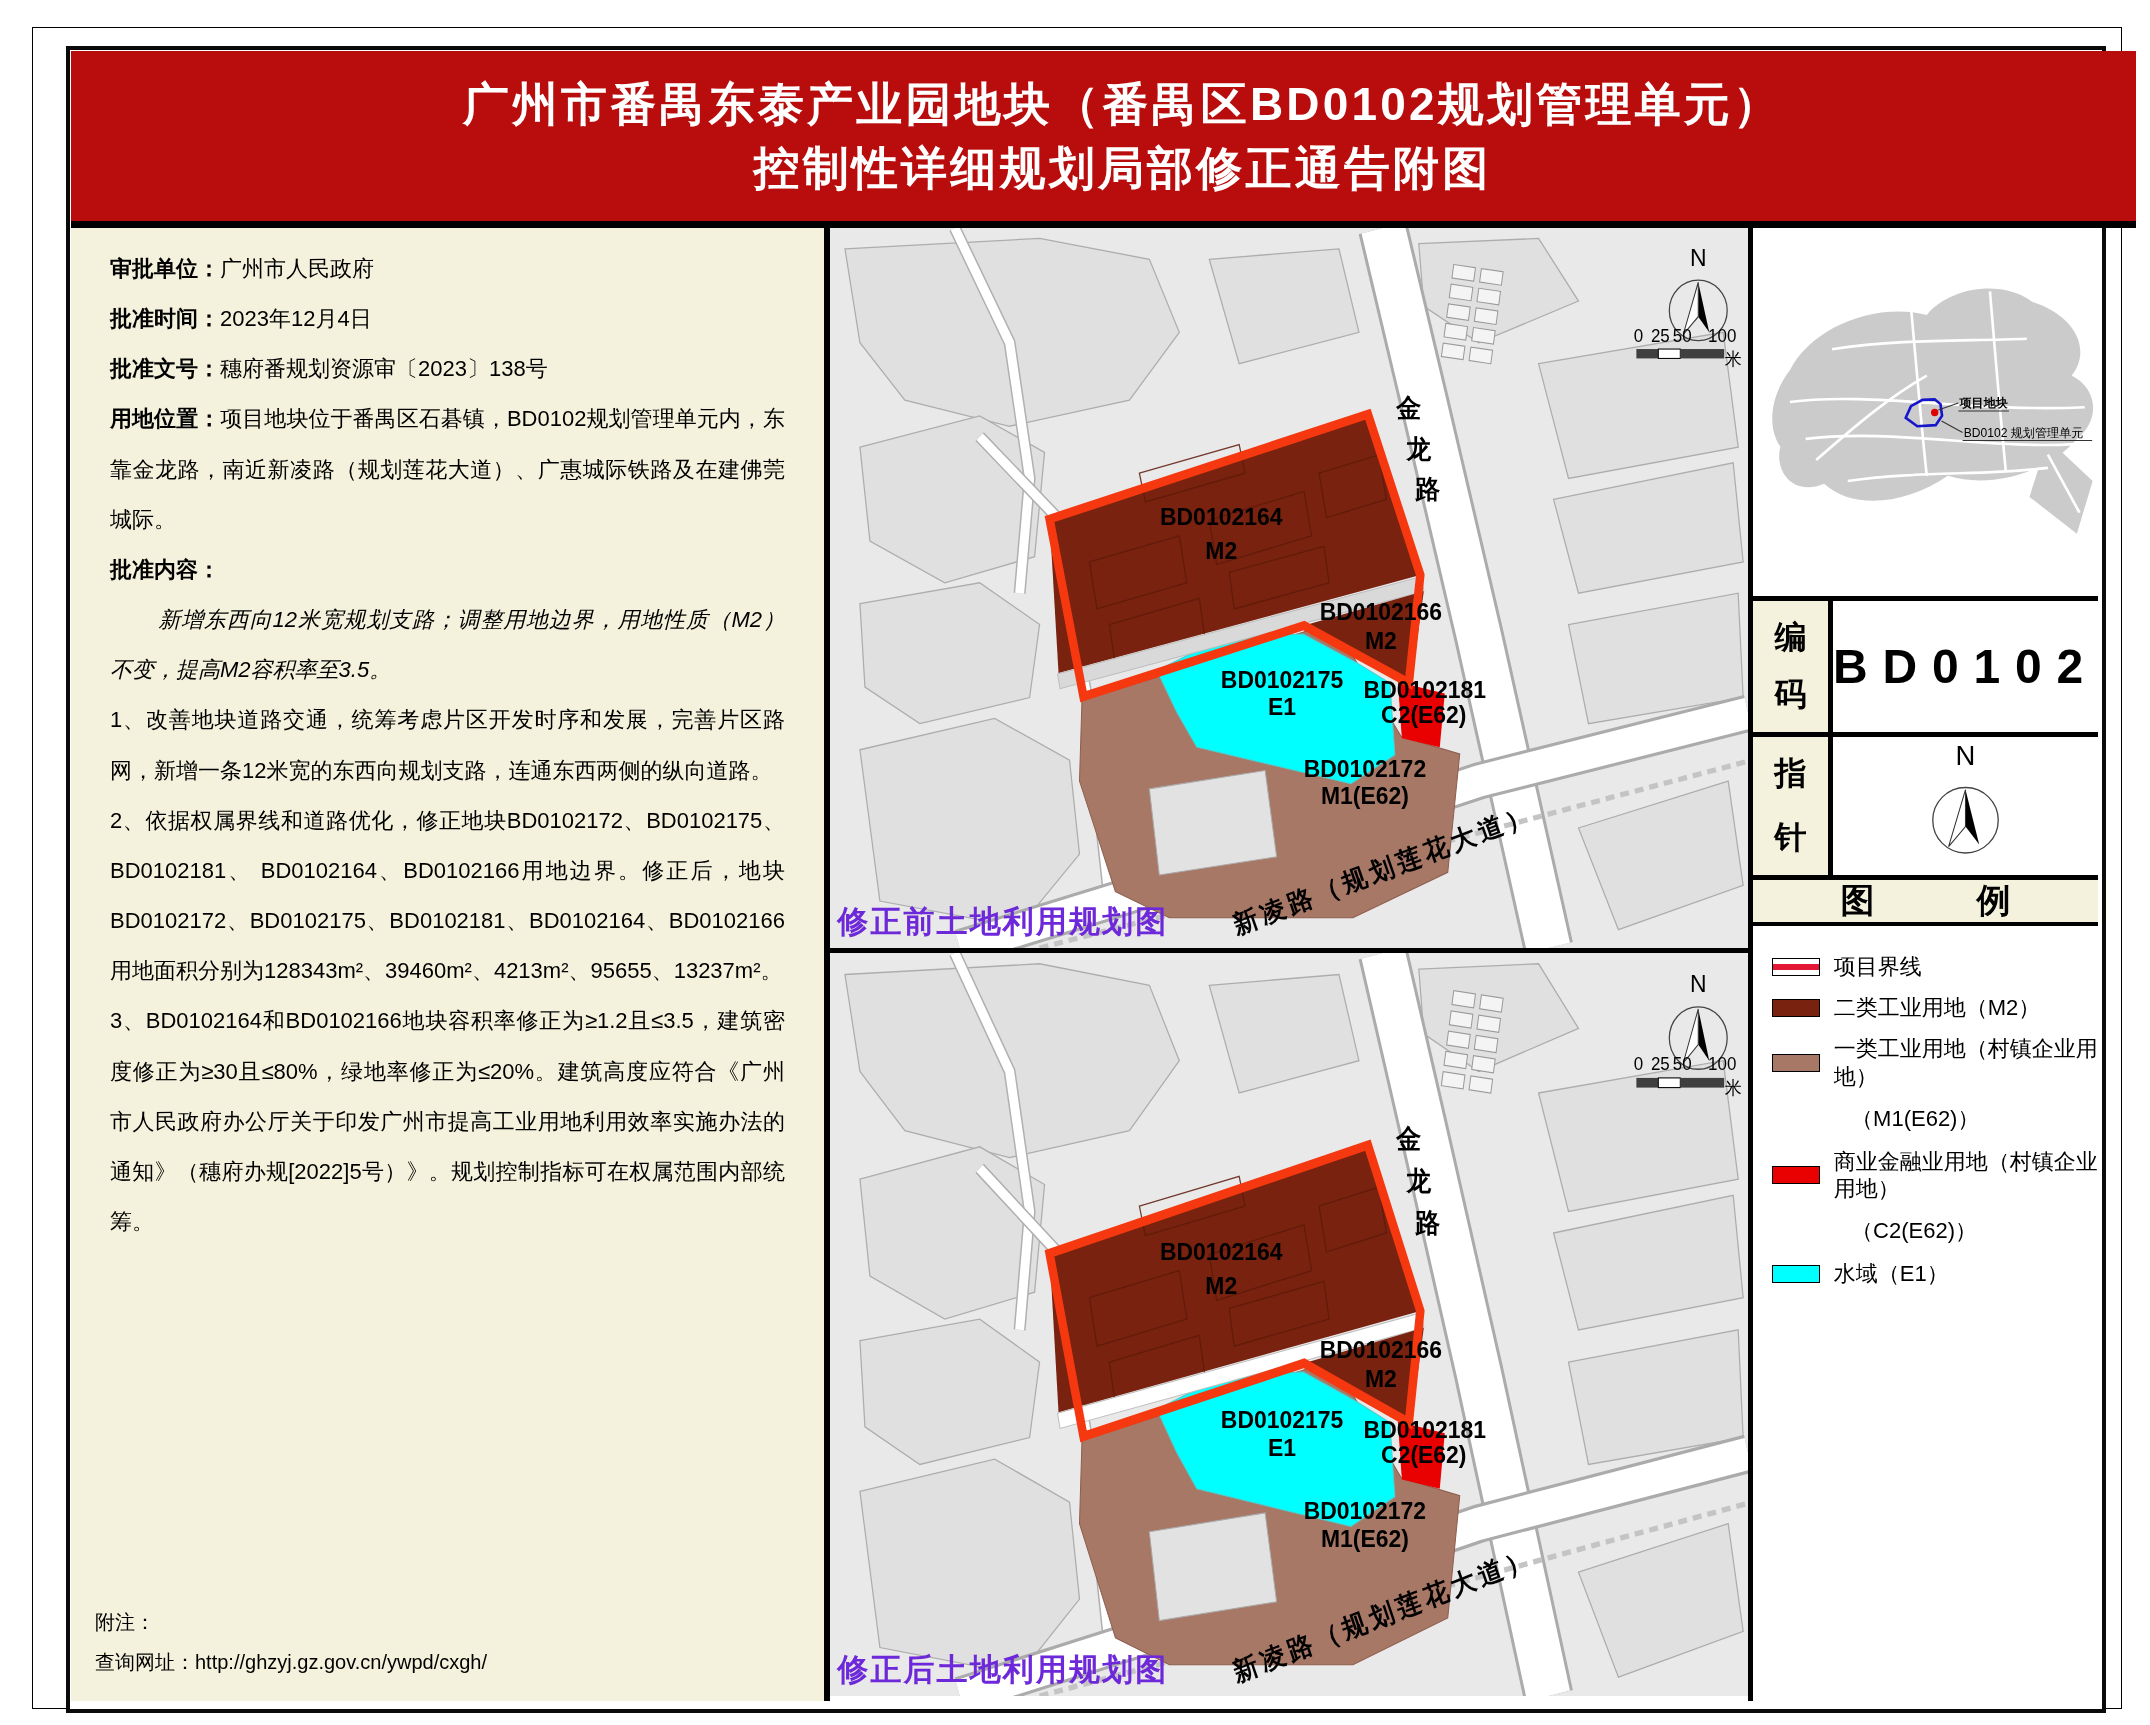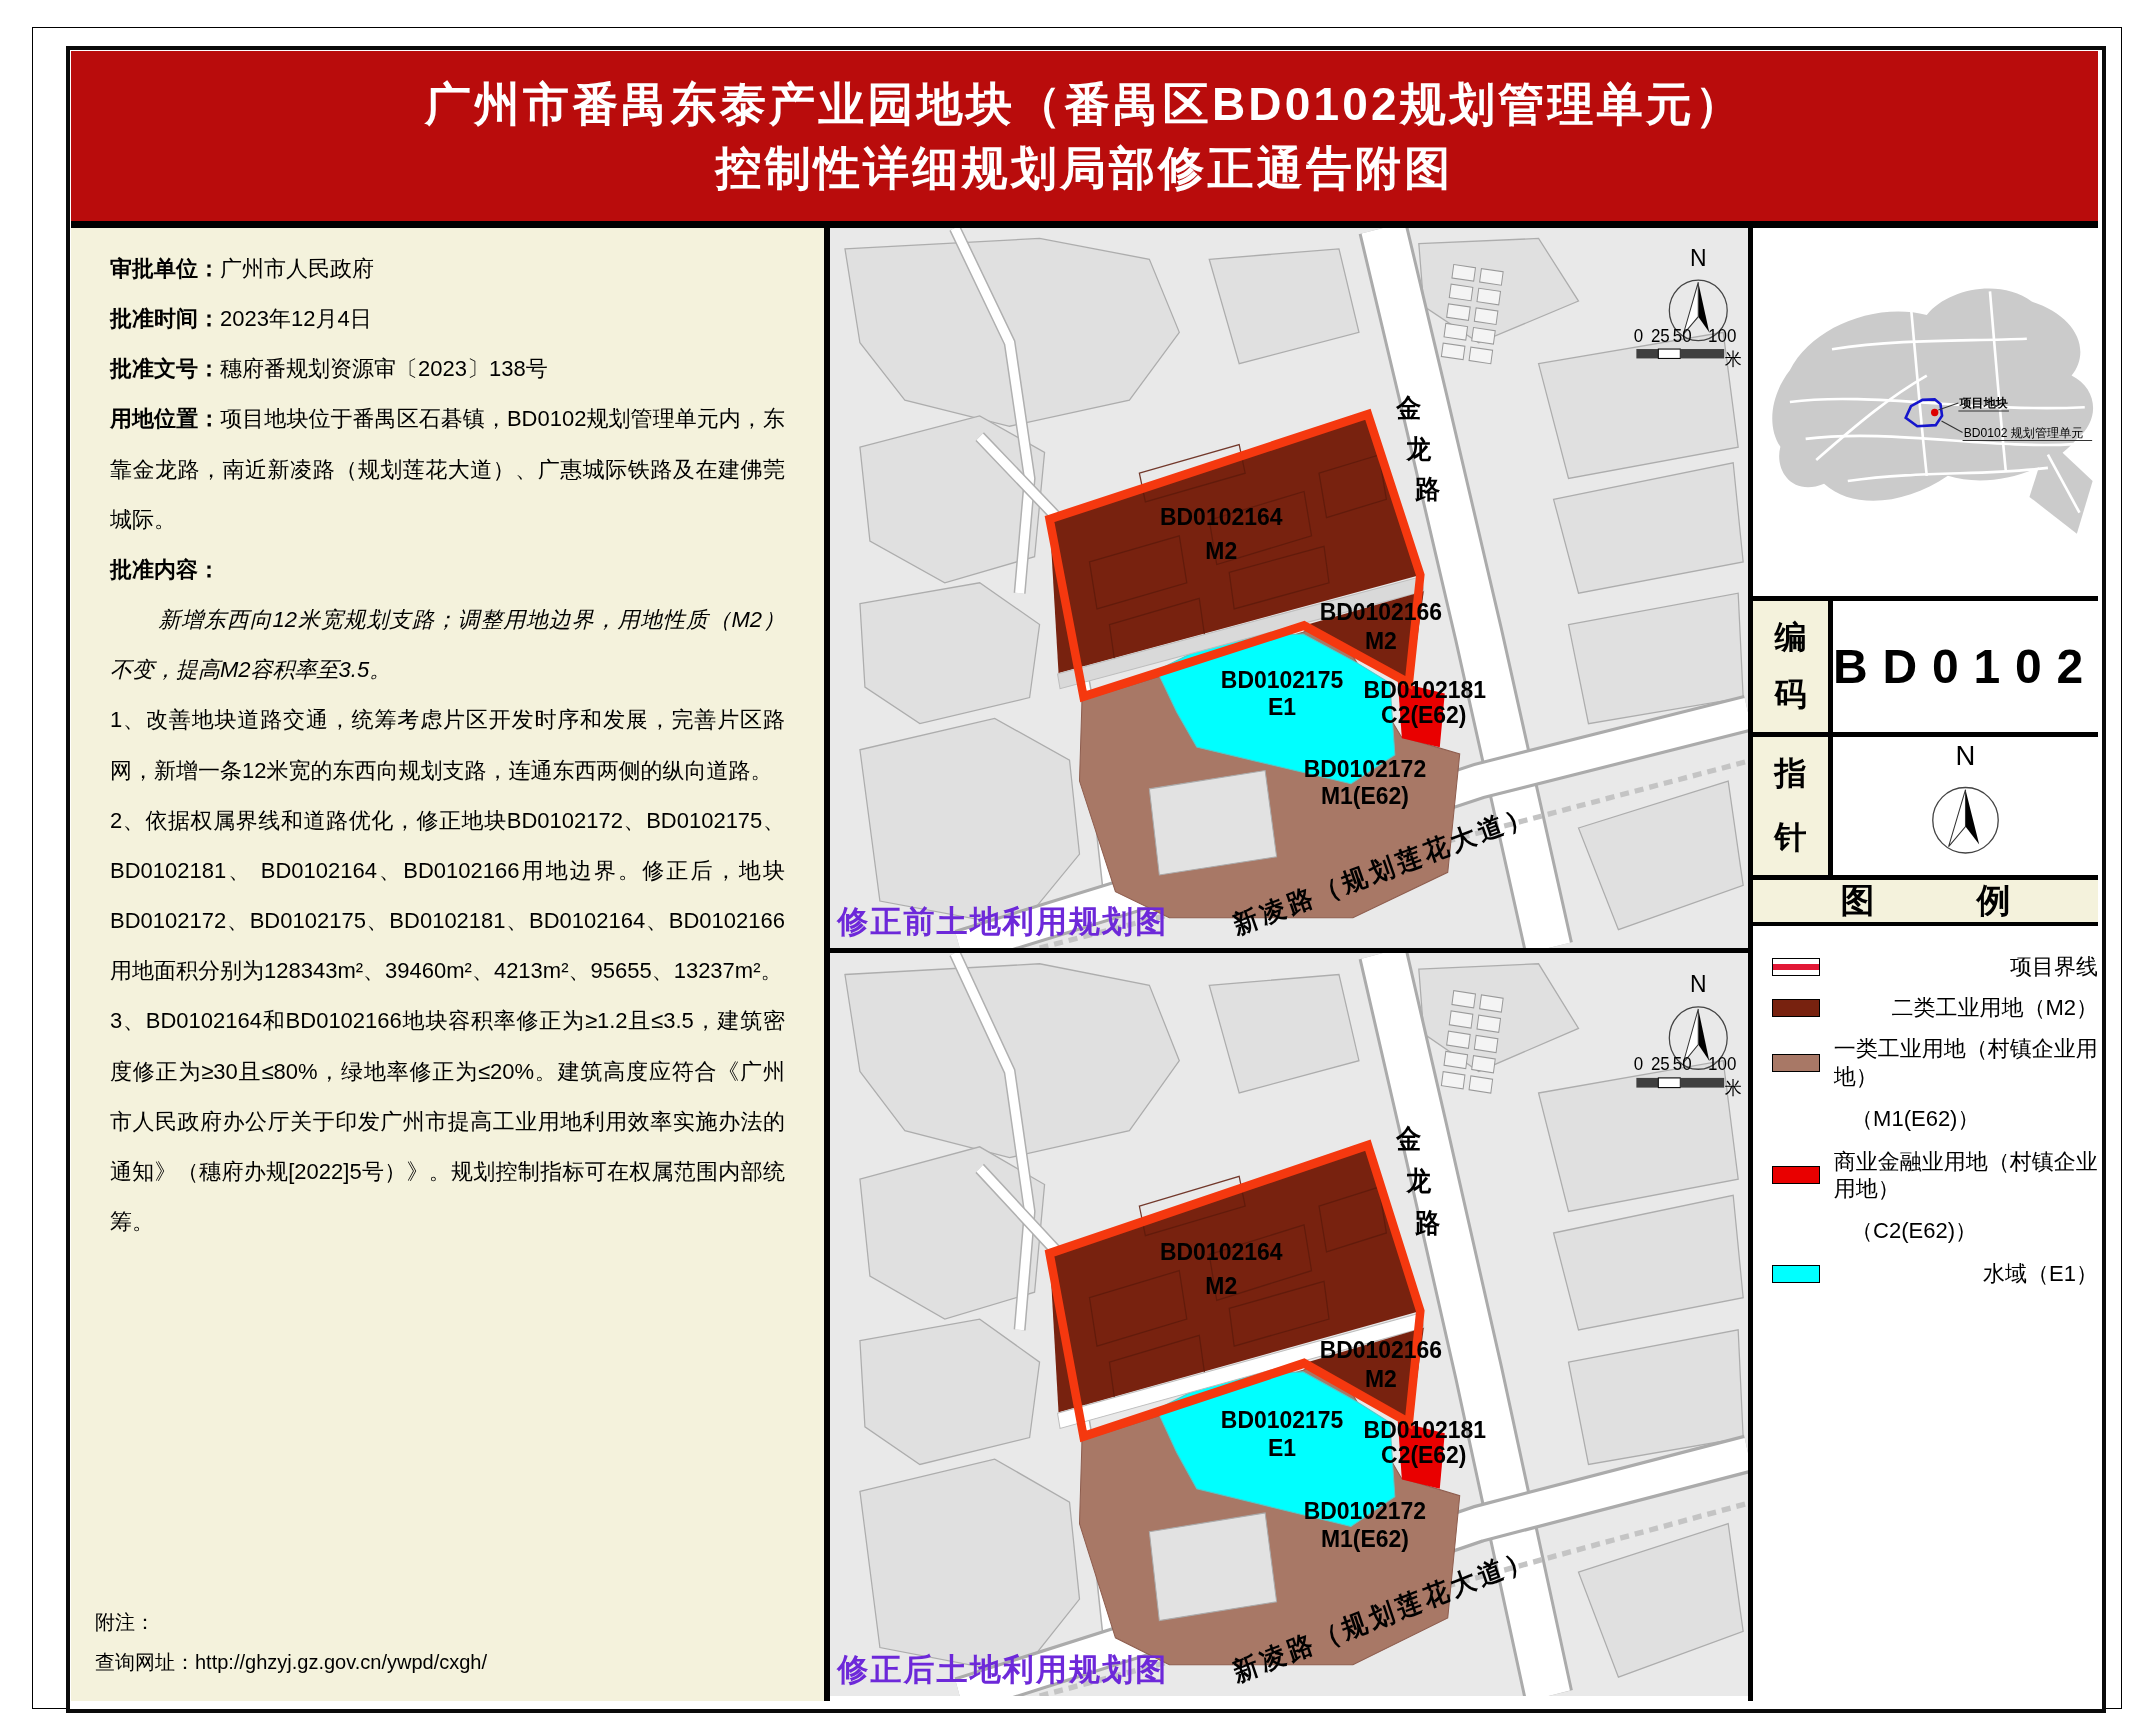--- a/index.html
+++ b/index.html
@@ -4,21 +4,21 @@
 <style>
   html,body{margin:0;padding:0;background:#ffffff;}
   #page{position:relative;width:2151px;height:1726px;background:#ffffff;overflow:hidden;
         font-family:"Liberation Sans", sans-serif;color:#000;}
   
   .outer-frame{position:absolute;left:32px;top:27px;width:2088px;height:1680px;border:1.6px solid #000;}
   .inner-frame{position:absolute;left:66px;top:46px;width:2032px;height:1659px;border:4.7px solid #0a0a0a;background:#fff;}
   .content{position:absolute;left:71px;top:51px;width:2027px;height:1650px;}
   
   .header{position:absolute;left:0;top:0;width:100%;height:170px;background:#B90C0C;border-bottom:7.4px solid #000;
-          display:flex;flex-direction:column;align-items:center;justify-content:center;gap:13.7px;}
+          display:flex;flex-direction:column;align-items:center;justify-content:center;gap:13.7px;padding-left:38px;}
   .header .t1,.header .t2{color:#fff;font-weight:bold;font-size:46px;letter-spacing:3.2px;line-height:1.1;}
   
   .cols{position:absolute;left:0;top:177px;width:100%;height:1473px;display:flex;}
   .info-panel{width:811px;height:100%;background:#F4F2DC;border-right:6.3px solid #000;box-sizing:border-box;
               position:relative;padding:16px 39px;overflow:hidden;}
   .info-text{font-size:22px;line-height:2.28;text-align:justify;}
   .info-text p{margin:0;}
   .info-text .lbl{font-weight:bold;}
   .info-text p.indented{text-indent:2.2em;font-style:italic;}
   .info-note{position:absolute;left:24px;bottom:19px;font-size:20px;line-height:2.0;}
@@ -38,21 +38,21 @@
   .rc-row.code{height:136px;}
   .rc-row.compass{height:143px;}
   .rc-cell-label{width:80px;background:#F4F2DC;border-right:5.3px solid #000;box-sizing:border-box;
                  display:flex;flex-direction:column;justify-content:space-between;align-items:center;padding:14.8px 0;}
   .rc-cell-label span{font-size:32px;font-weight:bold;}
   .rc-cell-main{flex:1;display:flex;align-items:center;justify-content:center;background:#fff;}
   .code-value{font-size:48px;font-weight:bold;letter-spacing:14.8px;font-family:"Liberation Sans",sans-serif;}
   .rc-legend-title{height:46px;background:#F4F2DC;border-bottom:4.2px solid #000;display:flex;align-items:center;
                    justify-content:center;font-size:34px;font-weight:bold;white-space:pre;box-sizing:border-box;}
   .rc-legend-body{flex:1;background:#fff;padding:27px 0 0 19px;box-sizing:border-box;}
-  .legend-item{display:flex;align-items:center;margin-bottom:13.7px;justify-content:space-between;}
+  .legend-item{display:flex;align-items:center;margin-bottom:13.7px;}
   .legend-swatch{width:48px;height:18px;border:1.6px solid #000;box-sizing:border-box;margin-right:13.7px;flex:0 0 auto;}
   .legend-swatch.boundary{background:#fff;display:flex;align-items:center;}
   .legend-swatch.boundary .stripe{width:100%;height:6.3px;background:#E21836;}
   .legend-label{font-size:22px;line-height:1.25;}
   .legend-wrap{margin:0 0 13.7px 79px;font-size:22px;}
   
   .parcel-label{font-size:46px;font-weight:bold;fill:#000;text-anchor:middle;font-family:"Liberation Sans",sans-serif;}
   .road-label{font-size:50px;font-weight:bold;fill:#000;text-anchor:middle;font-family:"Liberation Sans",sans-serif;}
   .scale-num{font-size:34px;fill:#000;text-anchor:middle;font-family:"Liberation Sans",sans-serif;}
   .north-n{font-size:46px;fill:#000;text-anchor:middle;font-family:"Liberation Sans",sans-serif;}

